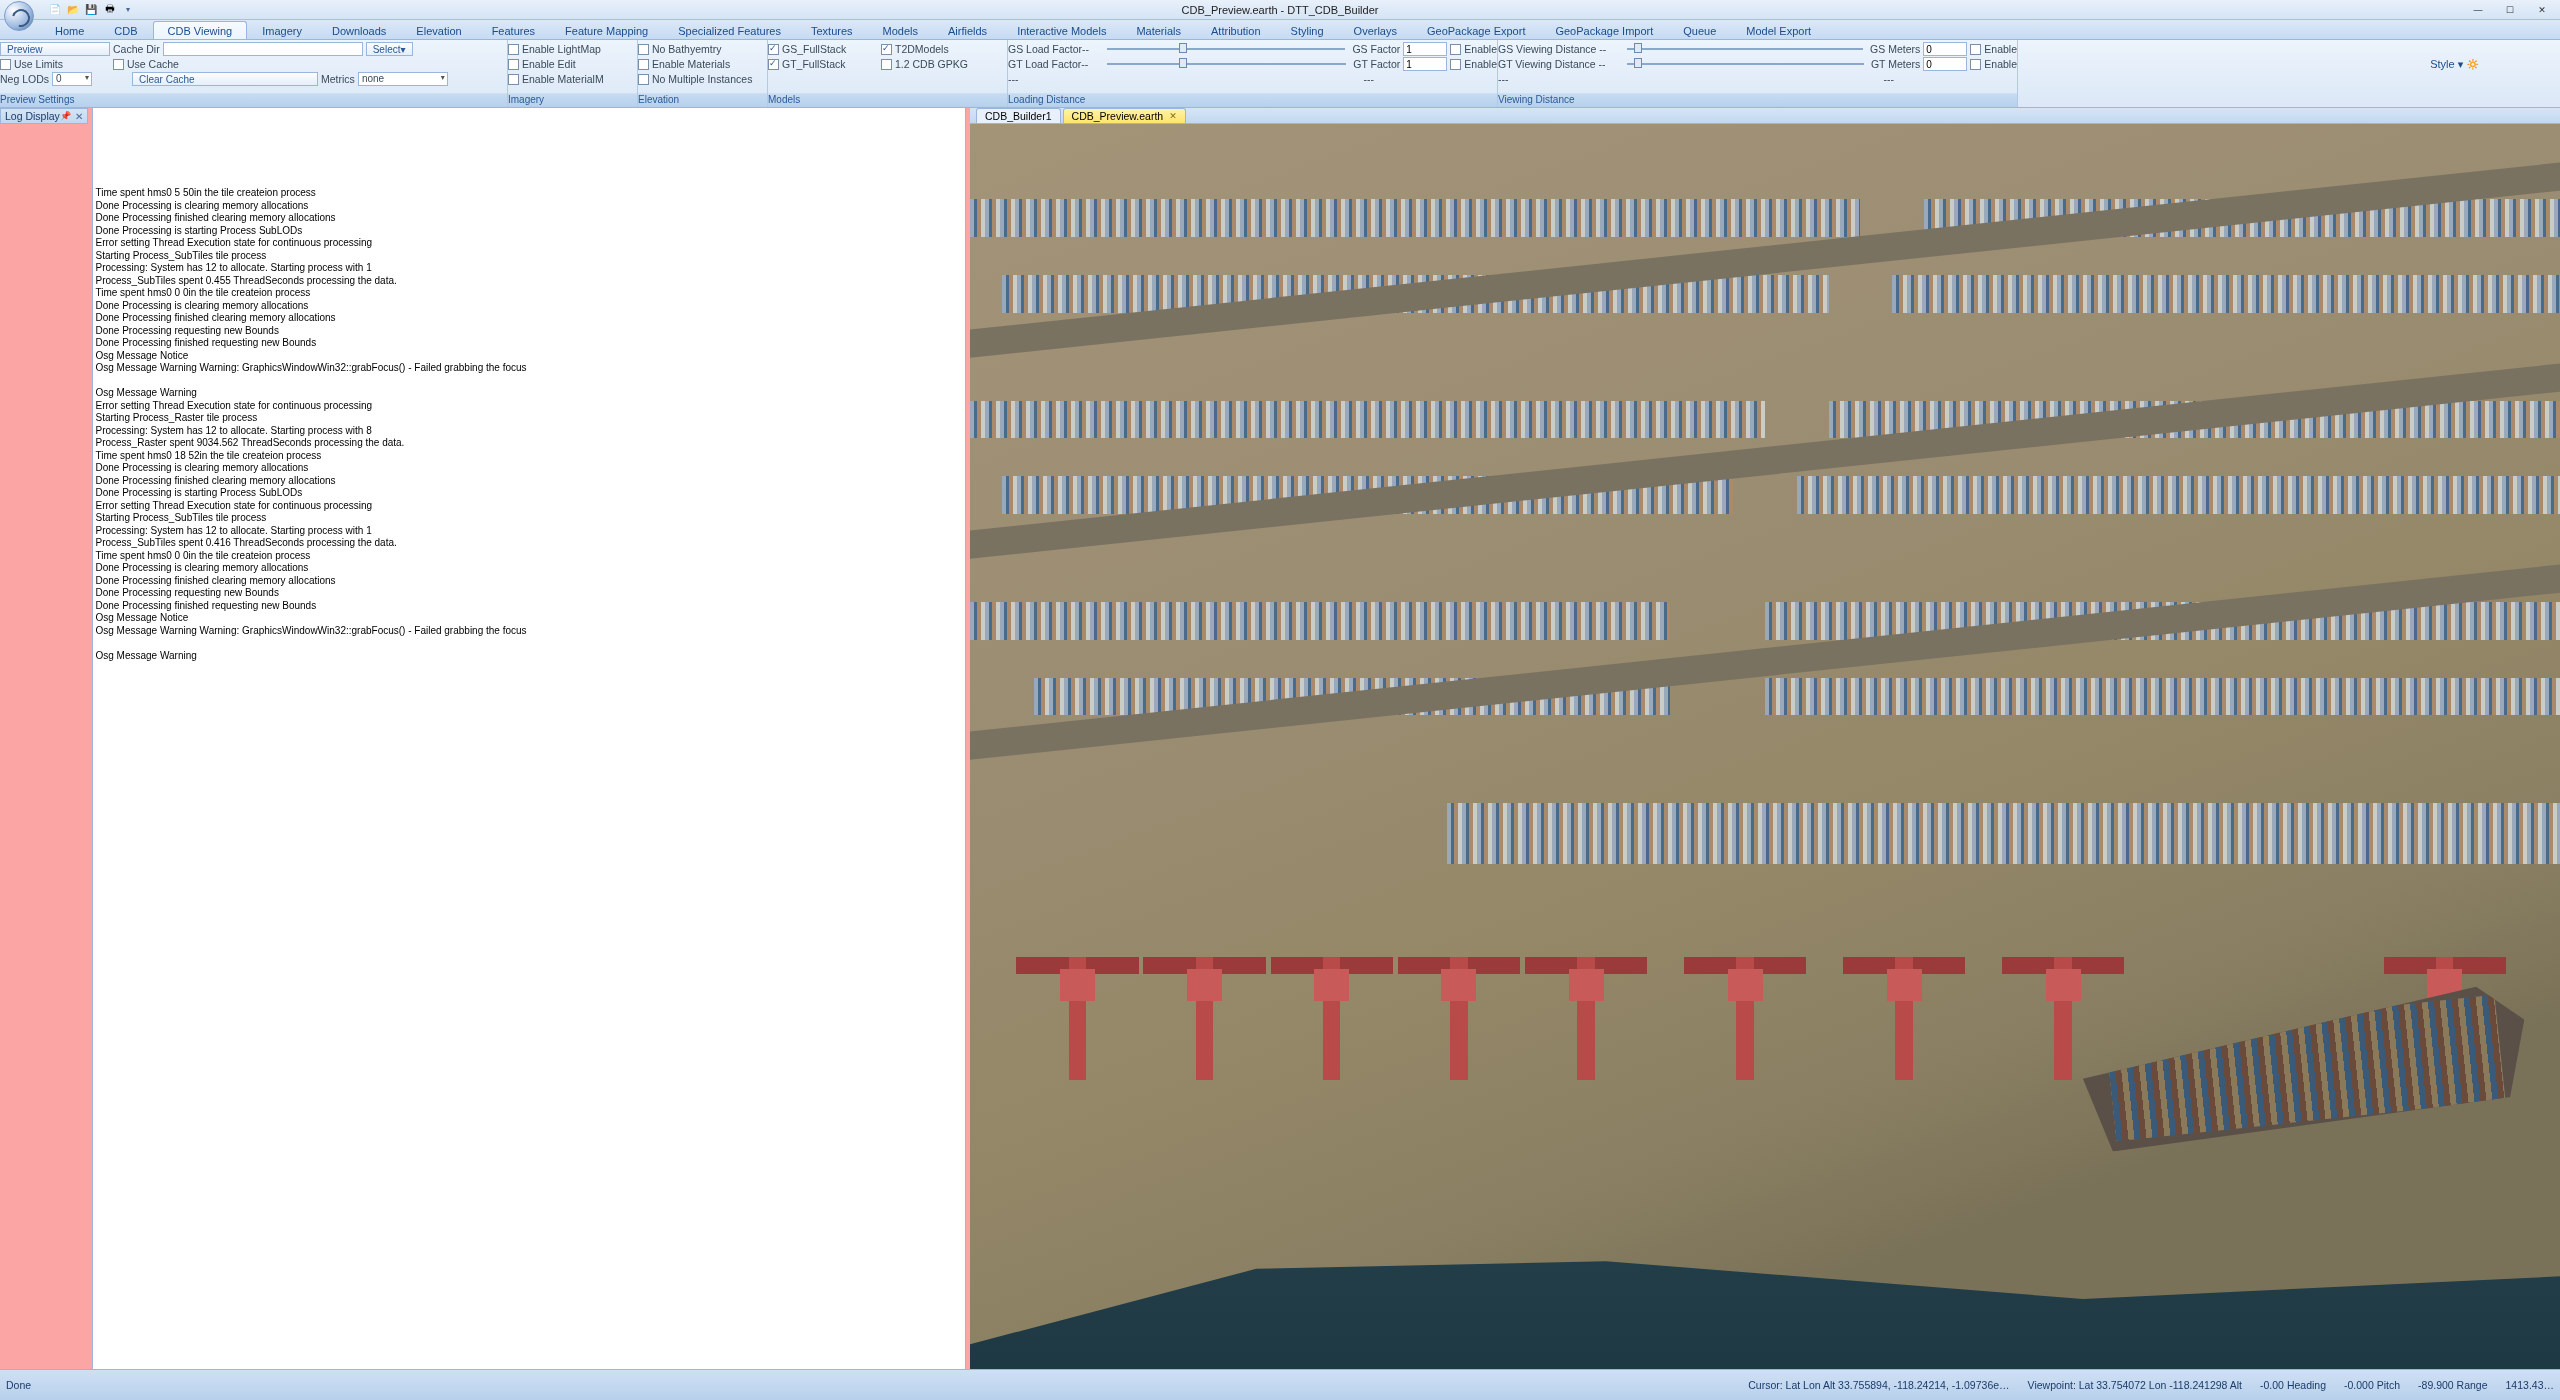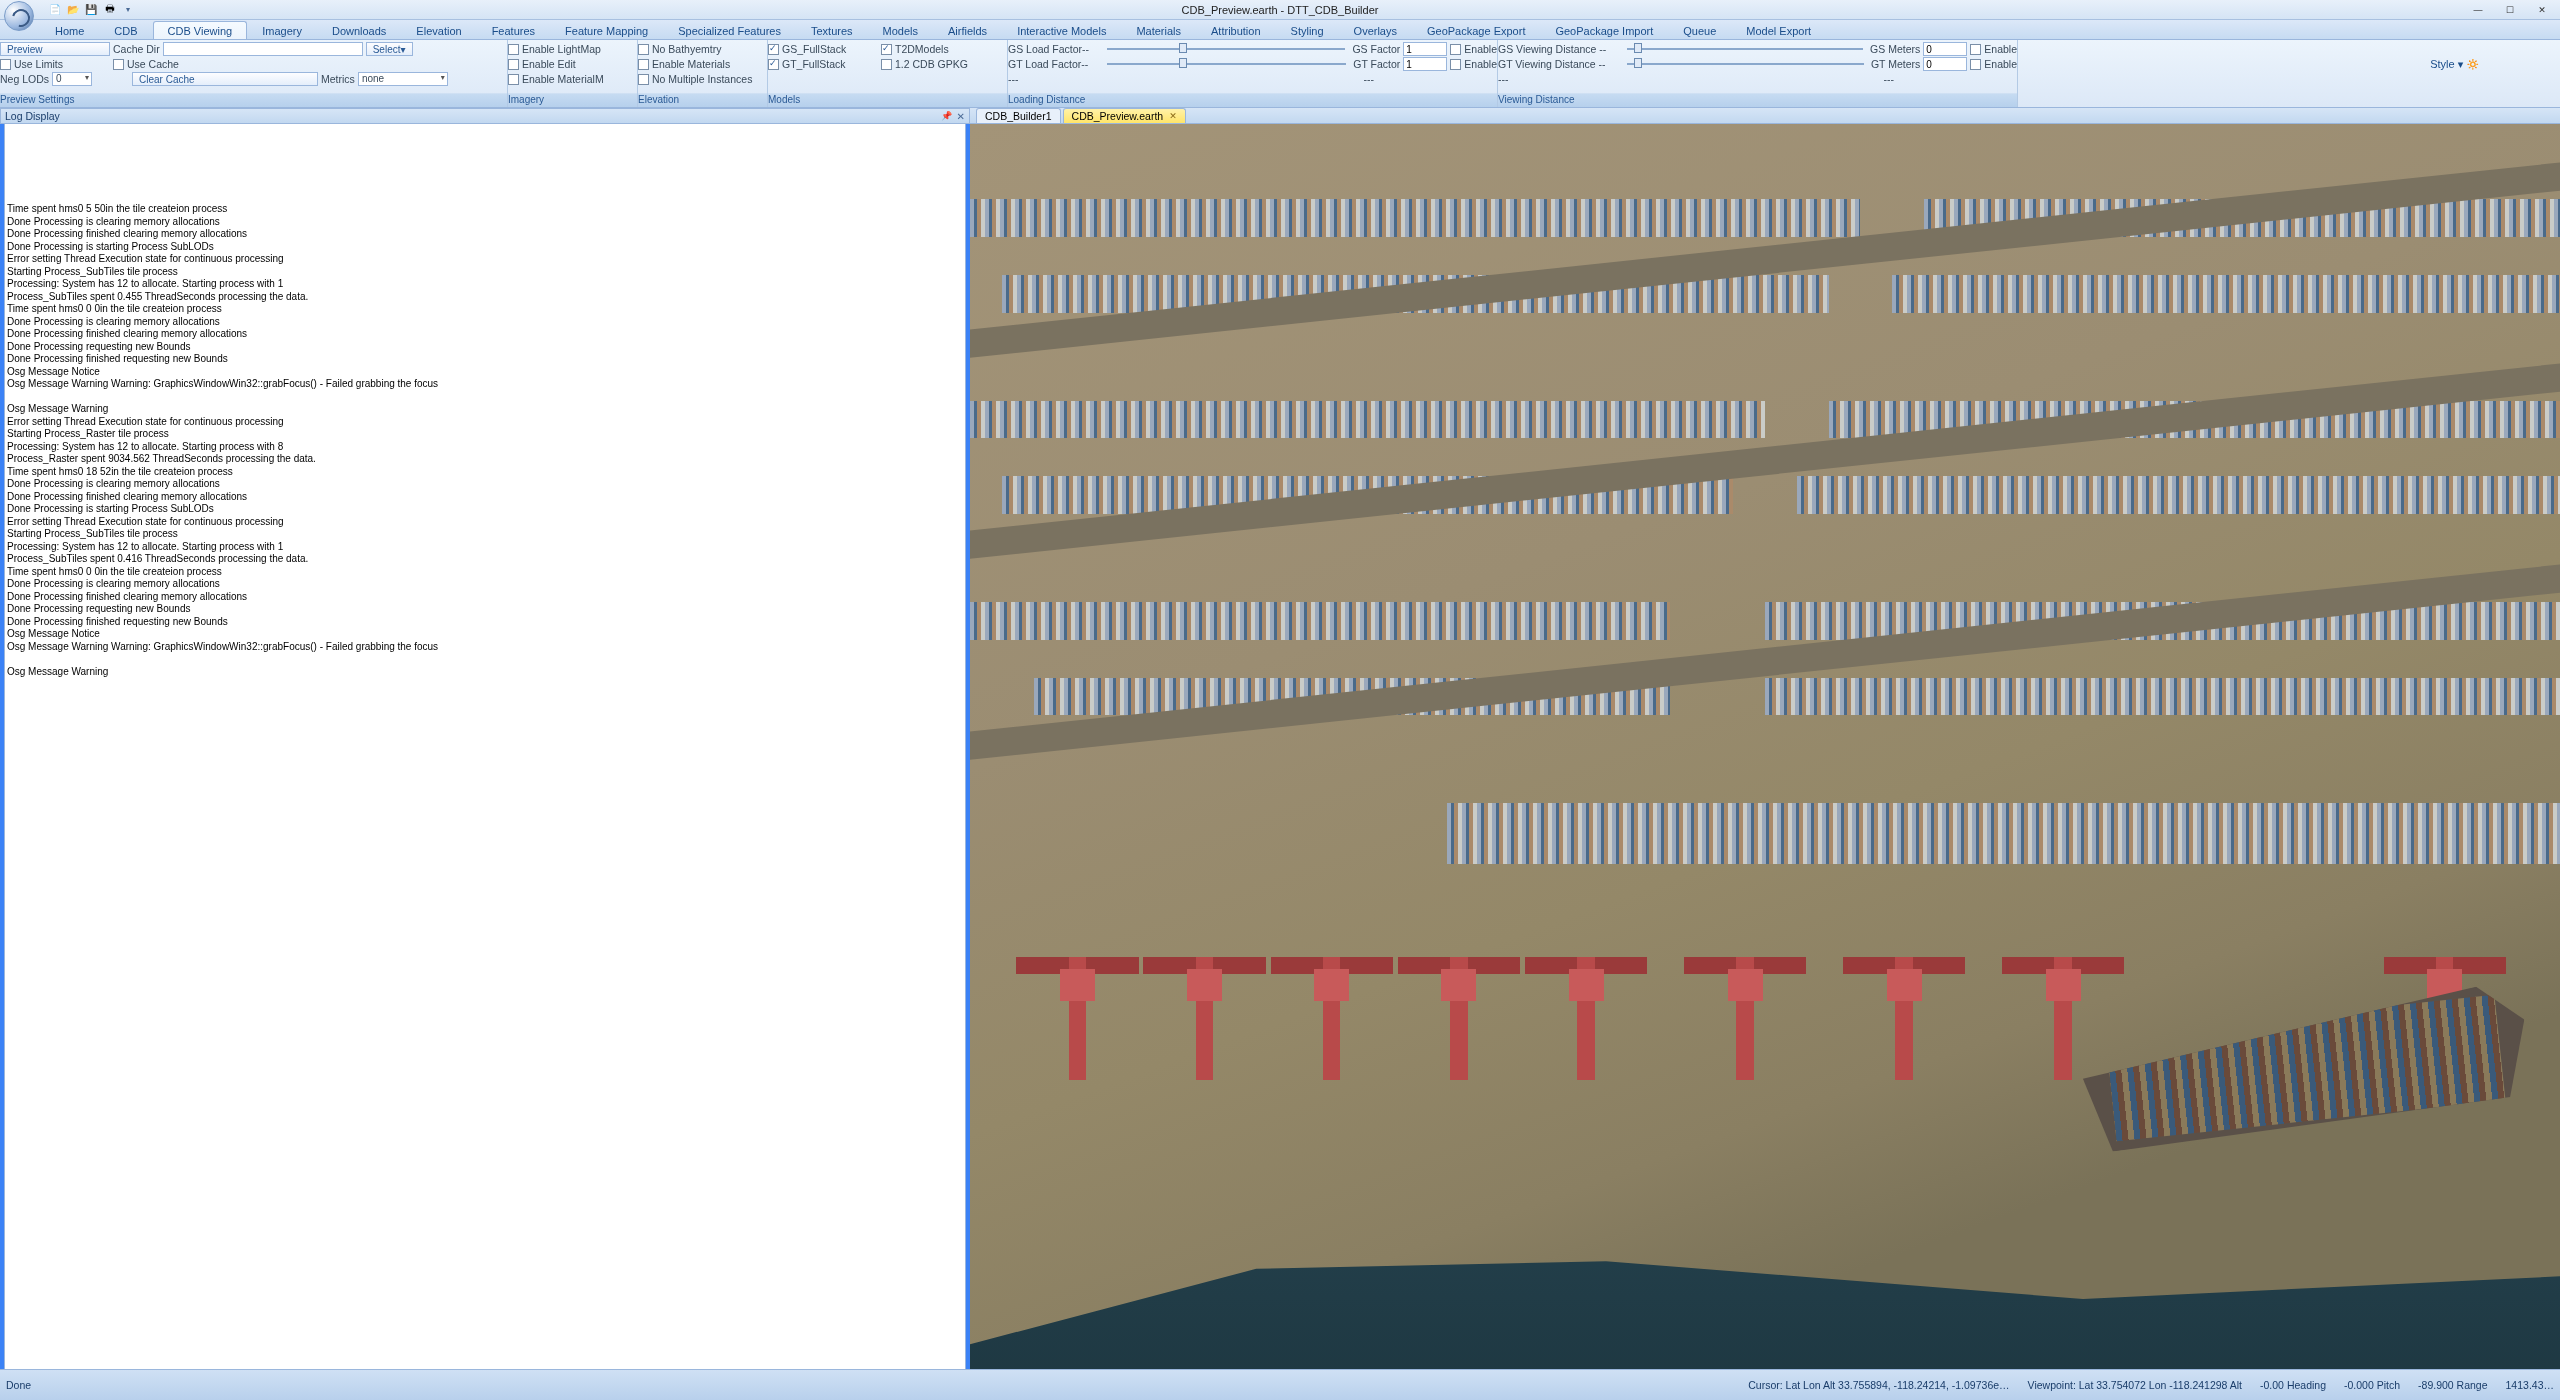--- a/index.html
+++ b/index.html
@@ -32,21 +32,21 @@
 .txtin { border:1px solid #9ab6dc; background:#fff; height:14px; font-size:10px; padding:0 2px; }
 .btn { border:1px solid #9ab6dc; background:linear-gradient(#fdfdff,#e4eefb); padding:0 6px; height:14px; font-size:10px; color:#2a5a95; display:inline-flex; align-items:center; }
 .dd { border:1px solid #9ab6dc; background:#fff; height:14px; font-size:10px; padding:0 12px 0 3px; position:relative; min-width:40px; }
 .dd::after{content:"▾";position:absolute;right:2px;top:0;font-size:8px;color:#555;}
 .slider-track{flex:1;height:2px;background:#8aa8cc;position:relative;margin:0 4px;}
 .slider-thumb{position:absolute;width:8px;height:10px;background:#e0eaf7;border:1px solid #6a8ab0;top:-5px;left:30%;}
 label.lbl{font-size:10.5px;color:#3a4a5a;white-space:nowrap;}
 
 
 .workspace { position:absolute; top:108px; left:0; right:0; bottom:18px; display:flex; }
-.left-pane { width:970px; display:flex; flex-direction:column; background:#3b82f6; }
+.left-pane { width:970px; display:flex; background:#fca5a5; }
 .pane-header { height:16px; background:linear-gradient(#d6e5f6,#c2d8f0); border:1px solid #9ab6dc; display:flex; align-items:center; padding:0 4px; font-size:10.5px; color:#1a3d6a; }
 .pane-header .pin{margin-left:auto;font-size:9px;color:#4a6a95;margin-right:4px;}
 .pane-header .close{font-size:10px;color:#4a6a95;}
 .log-body { flex:1; background:#fff; border:1px solid #9ab6dc; border-top:none; margin:0 4px 4px 4px; font-family:Tahoma,sans-serif; font-size:10px; color:#000; line-height:12.5px; padding:1px 2px; overflow:hidden; white-space:pre-wrap; }
 .log-body .spacer{height:28px;}
 
 .right-pane { flex:1; display:flex; flex-direction:column; }
 .doc-tabs { height:16px; background:linear-gradient(#d6e5f6,#c2d8f0); display:flex; align-items:flex-end; padding-left:6px; border-bottom:1px solid #9ab6dc; }
 .doc-tab { padding:1px 8px; font-size:10.5px; background:#e8f0fa; border:1px solid #9ab6dc; border-bottom:none; margin-right:2px; border-radius:3px 3px 0 0; display:flex; align-items:center; gap:6px; }
 .doc-tab.active { background:linear-gradient(#fff2a8,#ffe56a); }

